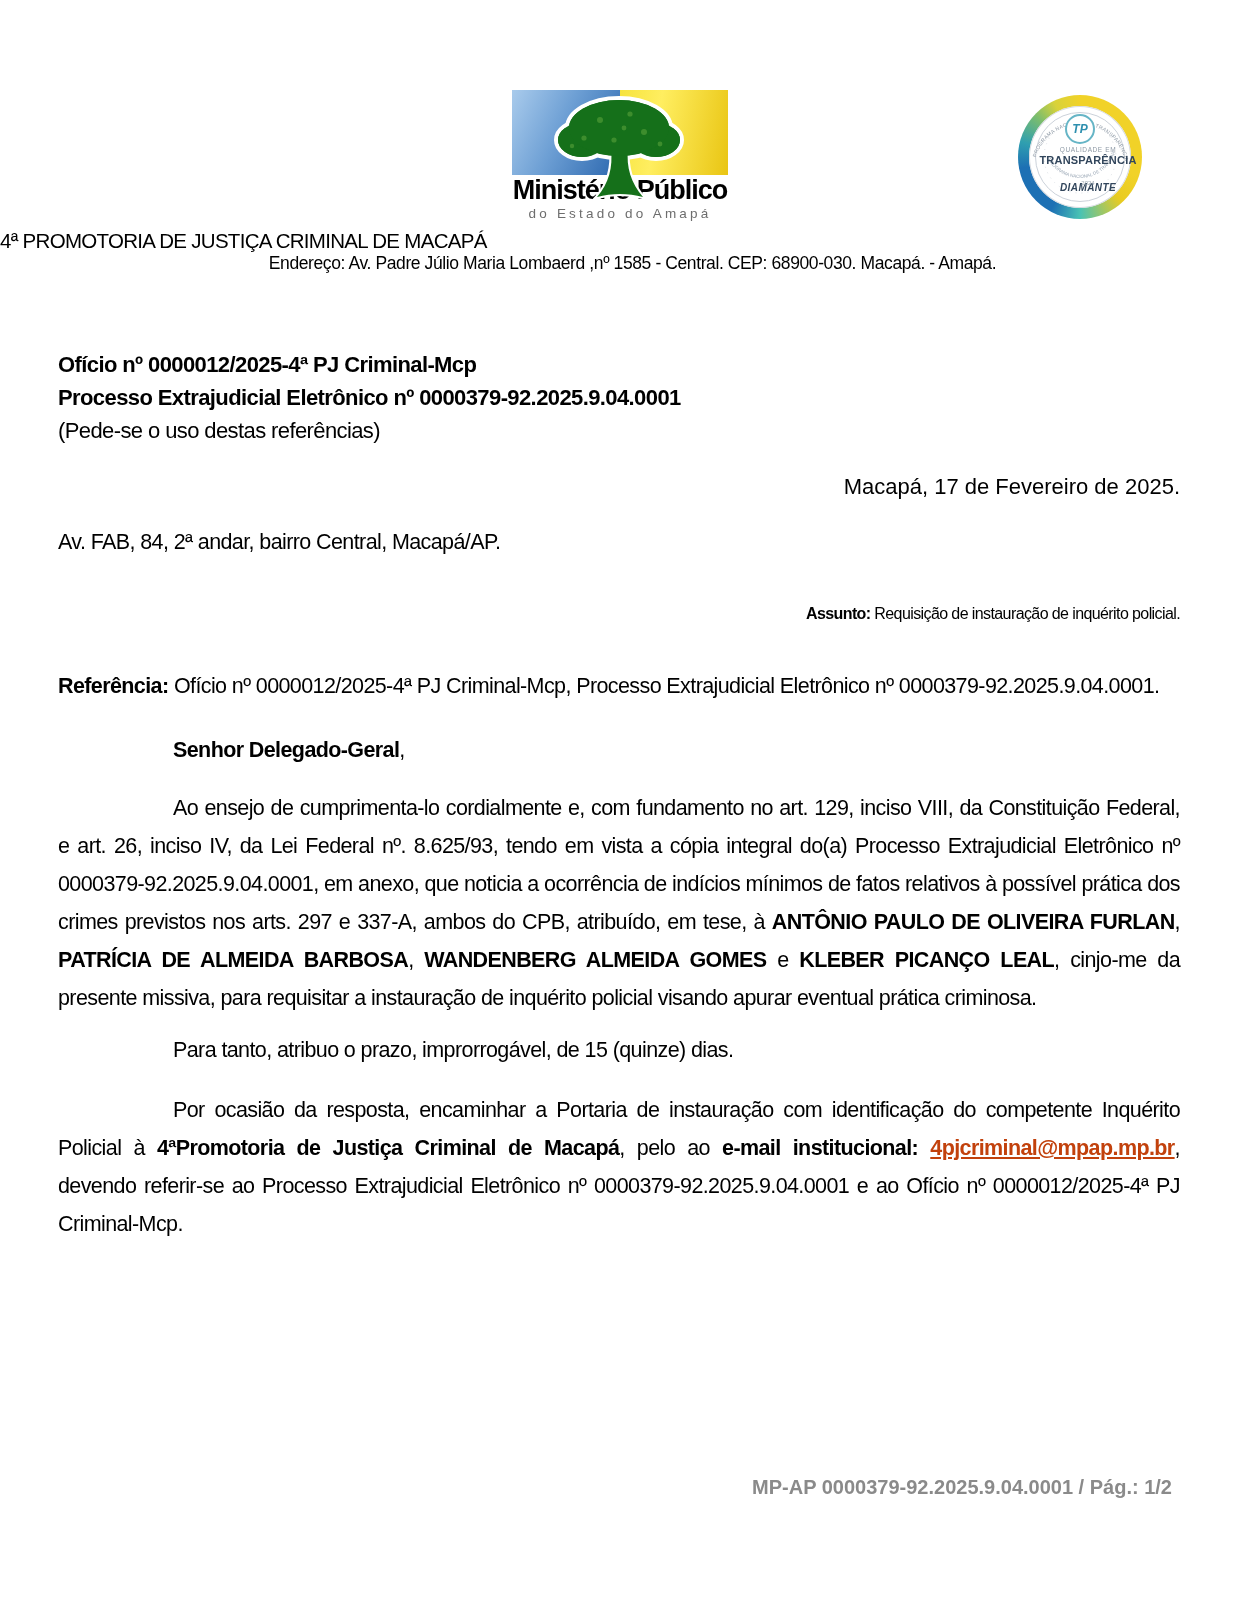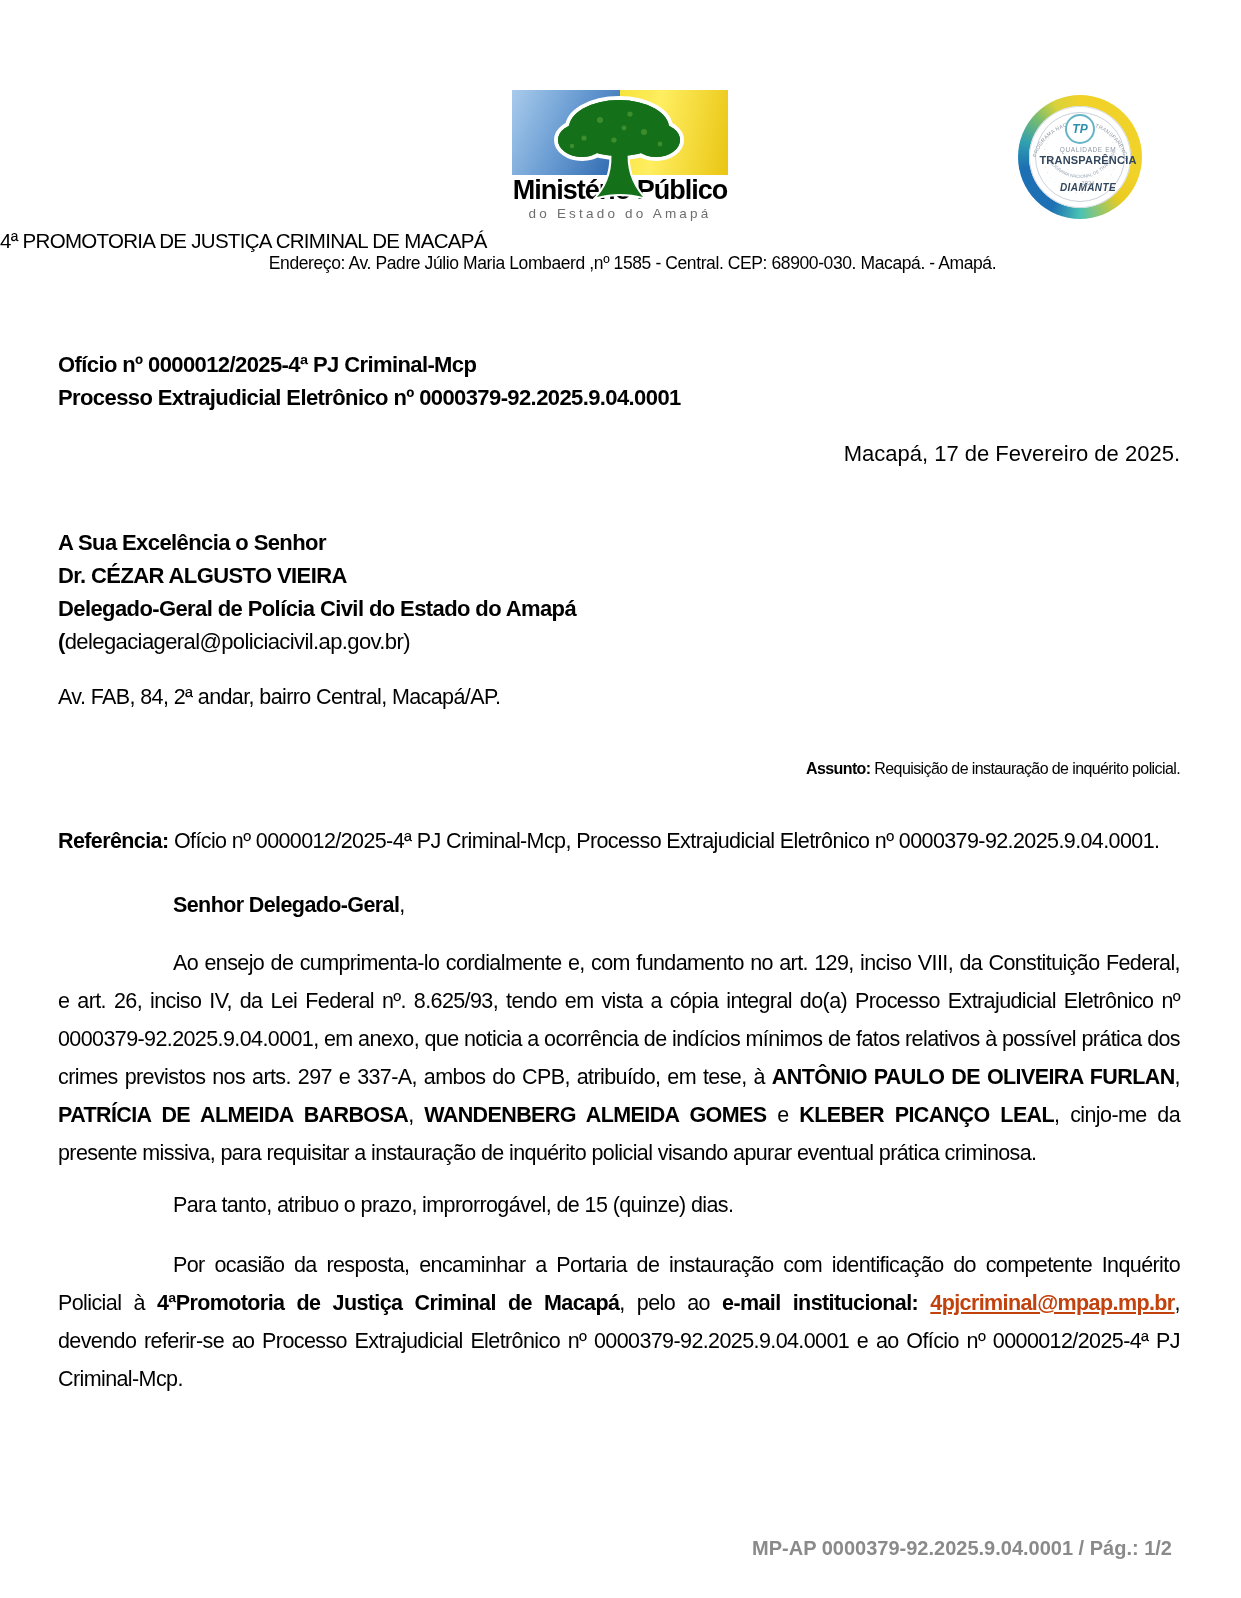--- a/index.html
+++ b/index.html
@@ -44,21 +44,21 @@
   .line{font-size:22px;line-height:33px;}
   .dateline{margin-top:23px;text-align:right;font-size:22px;line-height:33px;}
   .recipient{margin-top:56px;}
   .avline{margin-top:23px;font-size:21.5px;line-height:33px;}
   .assunto{margin-top:38px;font-size:16px;line-height:33px;text-align:right;}
   .referencia{margin-top:38px;font-size:21.5px;line-height:36px;text-align:justify;}
   .greeting{margin-top:30px;text-indent:115px;font-size:21.5px;line-height:33px;}
   .bodypar{margin-top:22px;font-size:21.5px;line-height:38px;text-align:justify;text-indent:115px;}
   .p2line{margin-top:14px;font-size:21.5px;line-height:38px;text-indent:115px;}
   .email-link{color:#c2410c;font-weight:bold;text-decoration:underline;}
-  .footer{position:absolute;top:1537px;right:69px;font-size:20px;font-weight:bold;color:#8a8a8a;}
+  .footer{position:absolute;top:1476px;right:69px;font-size:20px;font-weight:bold;color:#8a8a8a;}
 </style>
 </head>
 <body>
 
 <div class="page">
 
   <div class="logo">
     <div class="logo-rect">
       <div class="half-blue"></div>
       <div class="half-yellow"></div>
@@ -115,30 +115,25 @@
   </div>
 
   <div class="unit">4ª PROMOTORIA DE JUSTIÇA CRIMINAL DE MACAPÁ</div>
   <div class="addrline">Endereço: Av. Padre Júlio Maria Lombaerd ,nº 1585 - Central. CEP: 68900-030. Macapá. - Amapá.</div>
 
   <div class="content">
 
     <div>
       <div class="line b narrow">Ofício nº 0000012/2025-4ª PJ Criminal-Mcp</div>
       <div class="line b narrow">Processo Extrajudicial Eletrônico nº 0000379-92.2025.9.04.0001</div>
+      <div class="line narrow">(Pede-se o uso destas referências)</div>
     </div>
 
     <div class="dateline">Macapá, 17 de Fevereiro de 2025.</div>
 
-    <div class="recipient">
-      <div class="line b narrow">A Sua Excelência o Senhor</div>
-      <div class="line b narrow">Dr. CÉZAR ALGUSTO VIEIRA</div>
-      <div class="line b narrow">Delegado-Geral de Polícia Civil do Estado do Amapá</div>
-      <div class="line narrow"><span class="b">(</span><span>delegaciageral@policiacivil.ap.gov.br)</span></div>
-    </div>
 
     <div class="avline narrow">Av. FAB, 84, 2ª andar, bairro Central, Macapá/AP.</div>
 
     <div class="assunto narrow"><span class="b">Assunto:</span><span> Requisição de instauração de inquérito policial.</span></div>
 
     <div class="referencia narrow"><span class="b">Referência:</span><span> Ofício nº 0000012/2025-4ª PJ Criminal-Mcp, Processo Extrajudicial Eletrônico nº 0000379-92.2025.9.04.0001.</span></div>
 
     <div class="greeting narrow"><span class="b">Senhor Delegado-Geral</span><span>,</span></div>
 
     <p class="bodypar narrow"><span>Ao ensejo de cumprimenta-lo cordialmente e, com fundamento no art. 129, inciso VIII, da Constituição Federal, e art. 26, inciso IV, da Lei Federal nº. 8.625/93, tendo em vista a cópia integral do(a) Processo Extrajudicial Eletrônico nº 0000379-92.2025.9.04.0001, em anexo, que noticia a ocorrência de indícios mínimos de fatos relativos à possível prática dos crimes previstos nos arts. 297 e 337-A, ambos do CPB, atribuído, em tese, à </span><span class="b">ANTÔNIO PAULO DE OLIVEIRA FURLAN</span><span>, </span><span class="b">PATRÍCIA DE ALMEIDA BARBOSA</span><span>, </span><span class="b">WANDENBERG ALMEIDA GOMES</span><span> e </span><span class="b">KLEBER PICANÇO LEAL</span><span>, cinjo-me da presente missiva, para requisitar a instauração de inquérito policial visando apurar eventual prática criminosa.</span></p>

